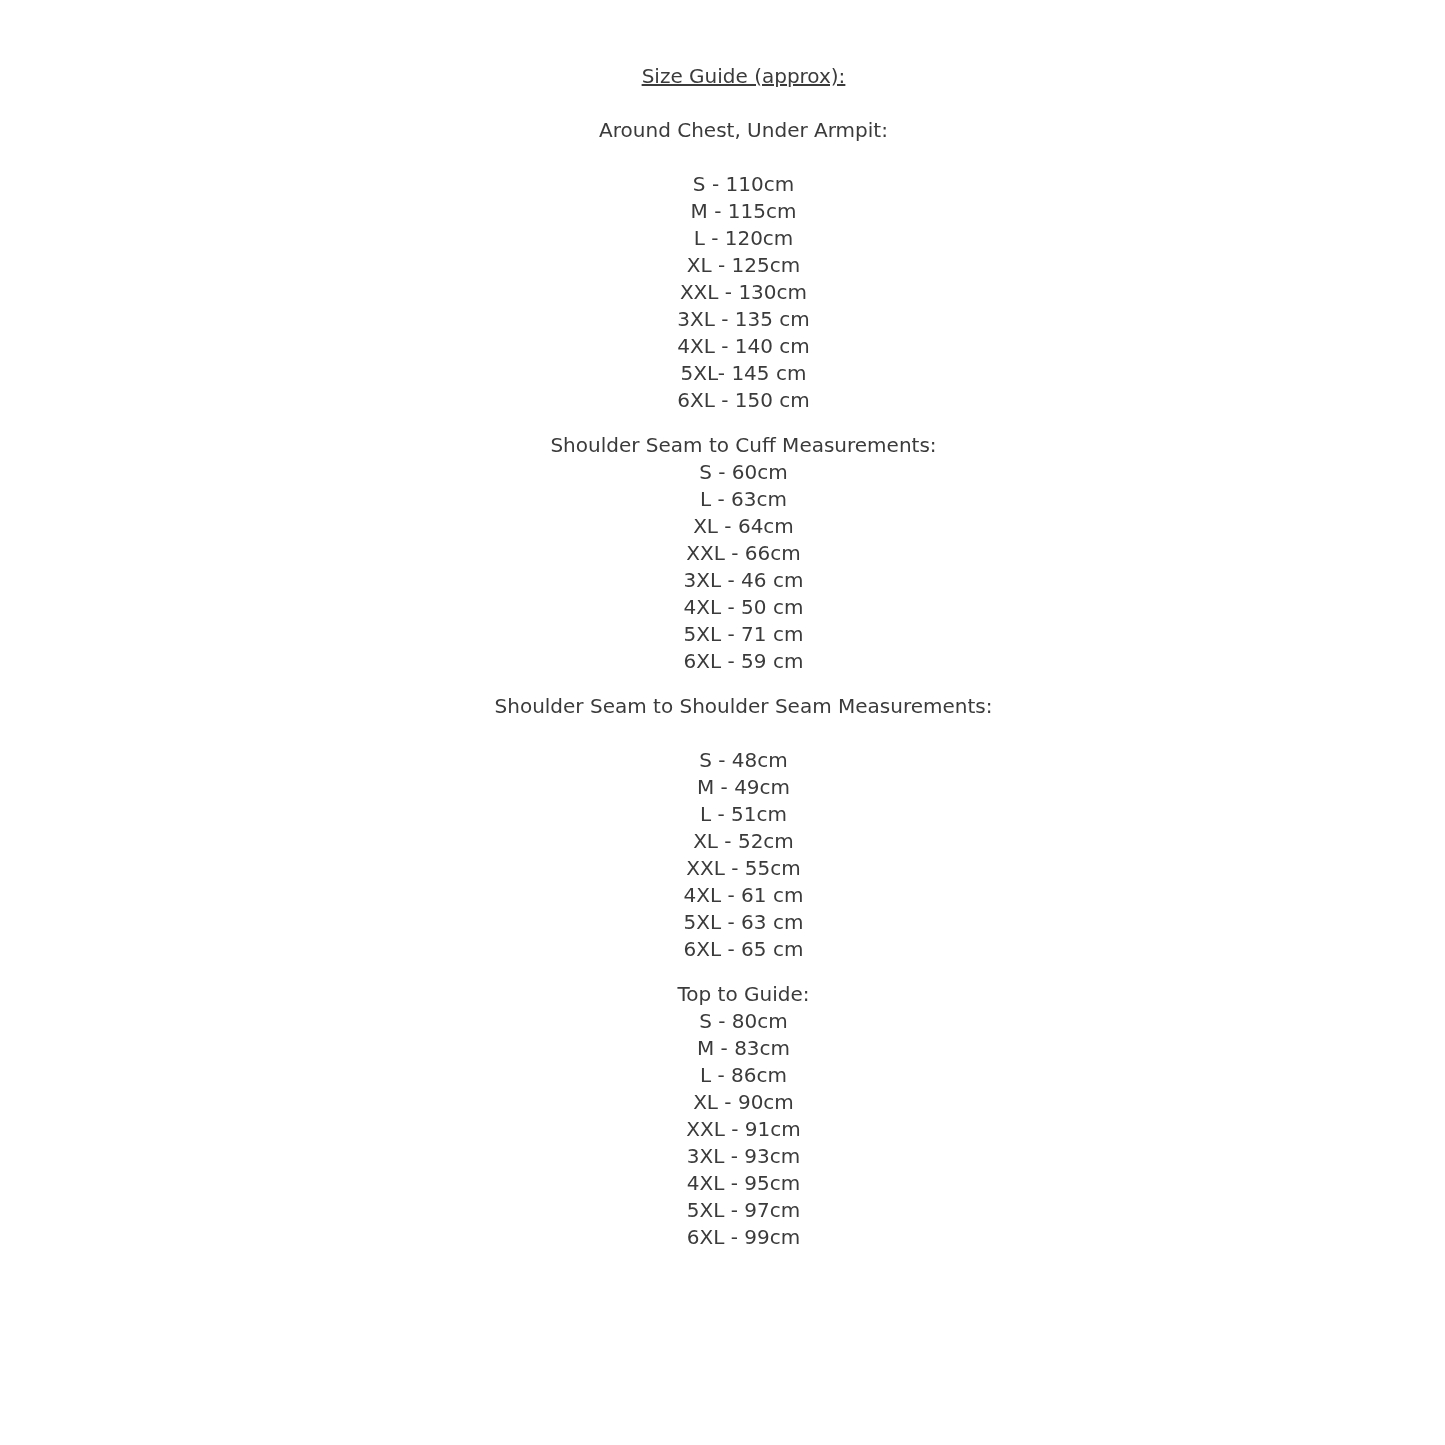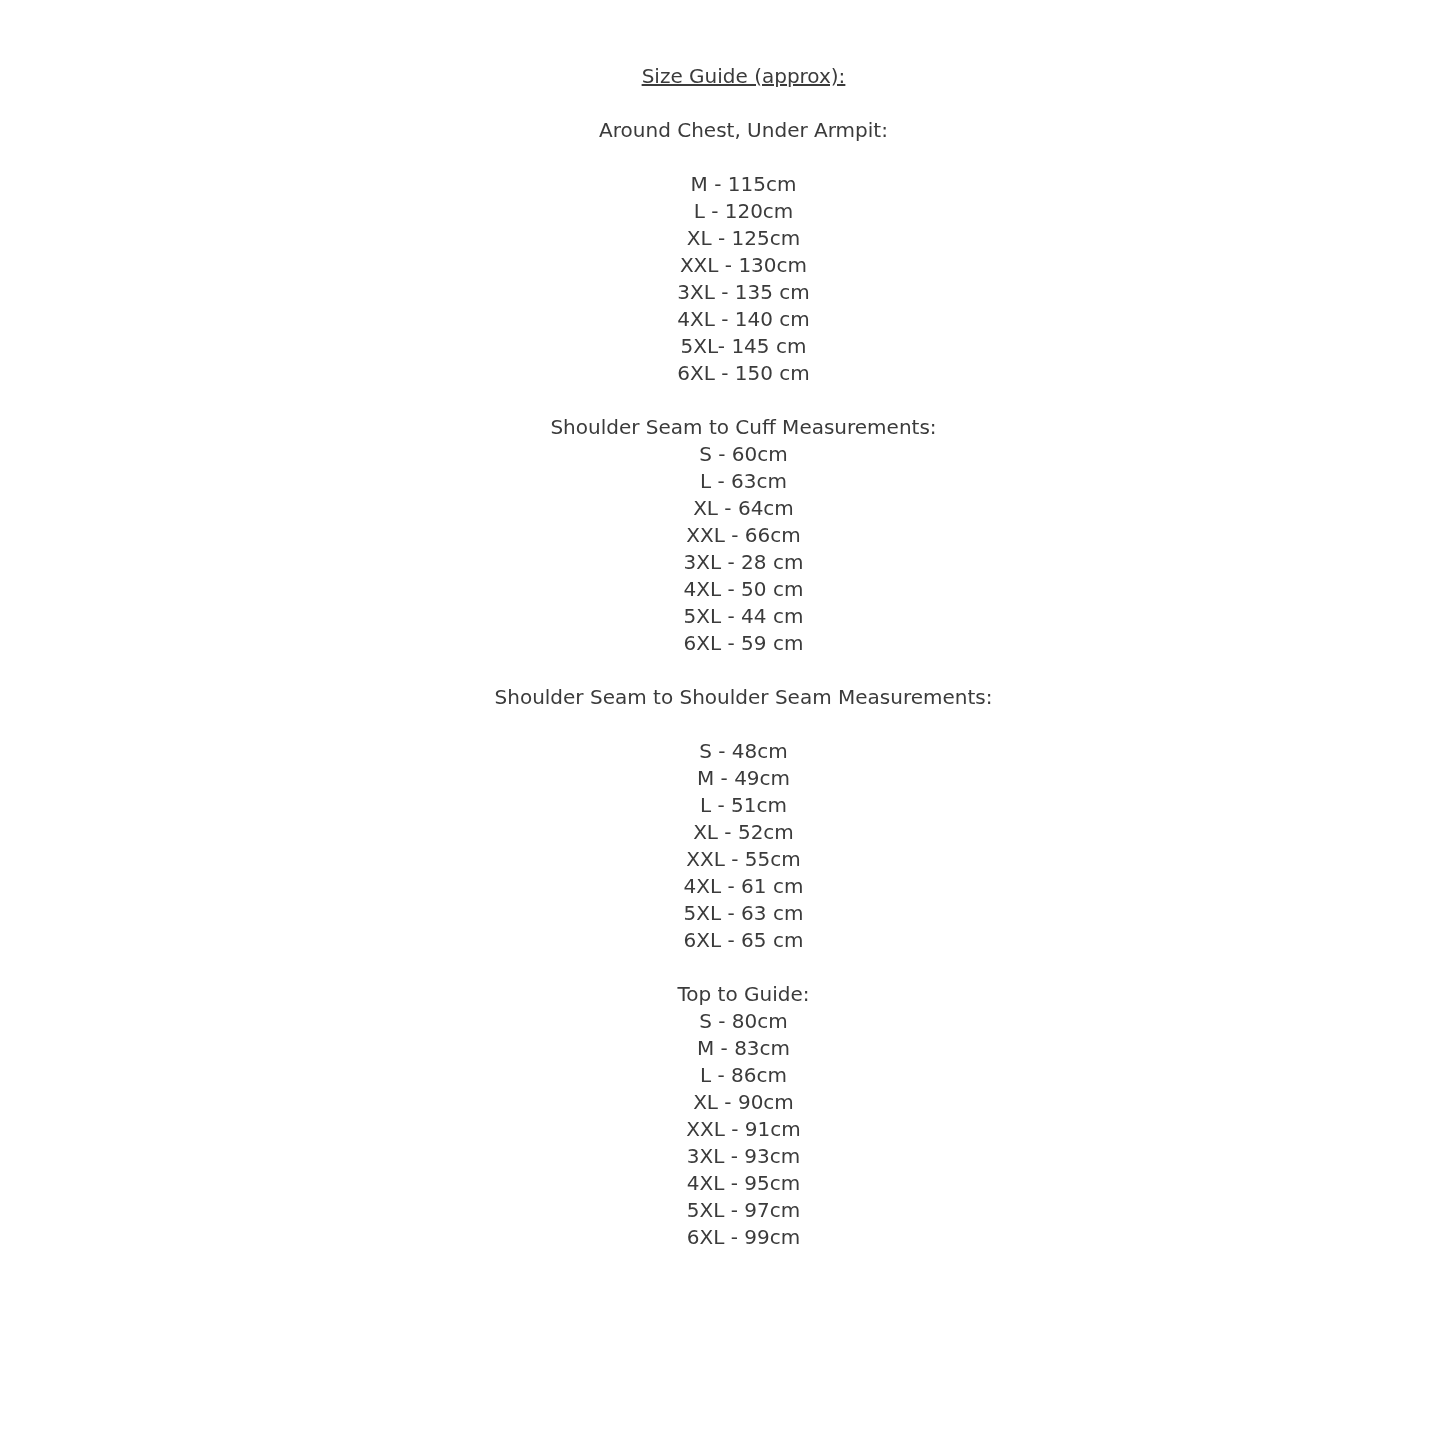--- a/index.html
+++ b/index.html
@@ -21,61 +21,62 @@
     text-align: center;
     font-size: 20px;
     line-height: 27px;
   }
   .title {
     font-weight: 400;
     text-decoration: underline;
     margin: 0 0 27px 0;
   }
   .section {
-    margin-top: 27px;
+    margin-top: 18px;
   }
   .heading {
     white-space: pre;
   }
   .line {
     white-space: pre;
   }
   .lines.gap {
     margin-top: 27px;
   }
 </style>
 </head>
 <body>
 
 <div class="doc">
   <div class="title">Size Guide (approx):</div>
   <div id="sections">
       <section class="section">
         <div class="heading">Around Chest, Under Armpit:</div>
         <div class="lines gap">
+          <div class="line">S - 110cm</div>
           <div class="line">M - 115cm</div>
           <div class="line">L - 120cm</div>
           <div class="line">XL - 125cm</div>
           <div class="line">XXL - 130cm</div>
           <div class="line">3XL - 135 cm</div>
           <div class="line">4XL - 140 cm</div>
           <div class="line">5XL- 145 cm</div>
           <div class="line">6XL - 150 cm</div>
         </div>
       </section>
       <section class="section">
         <div class="heading">Shoulder Seam to Cuff Measurements:</div>
         <div class="lines">
           <div class="line">S - 60cm</div>
           <div class="line">L - 63cm</div>
           <div class="line">XL - 64cm</div>
           <div class="line">XXL - 66cm</div>
-          <div class="line">3XL - 28 cm</div>
+          <div class="line">3XL - 46 cm</div>
           <div class="line">4XL - 50 cm</div>
-          <div class="line">5XL - 44 cm</div>
+          <div class="line">5XL - 71 cm</div>
           <div class="line">6XL - 59 cm</div>
         </div>
       </section>
       <section class="section">
         <div class="heading">Shoulder Seam to Shoulder Seam Measurements:</div>
         <div class="lines gap">
           <div class="line">S - 48cm</div>
           <div class="line">M - 49cm</div>
           <div class="line">L - 51cm</div>
           <div class="line">XL - 52cm</div>

